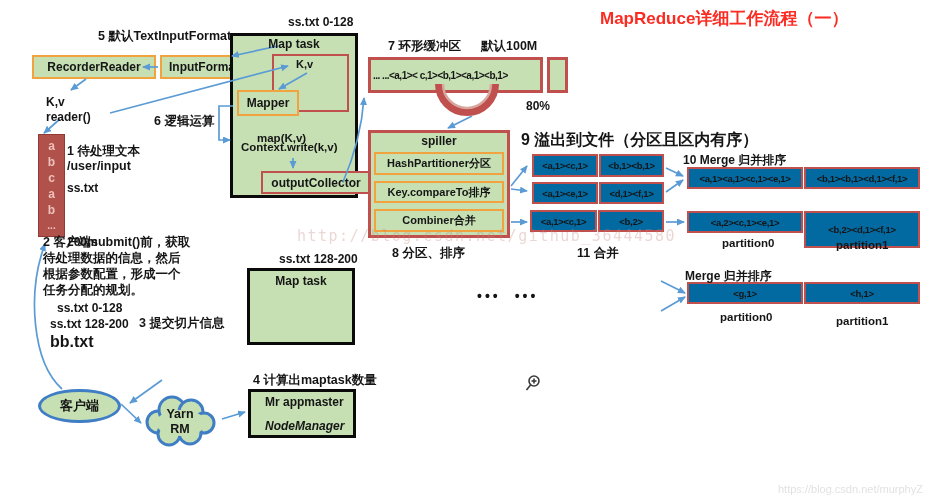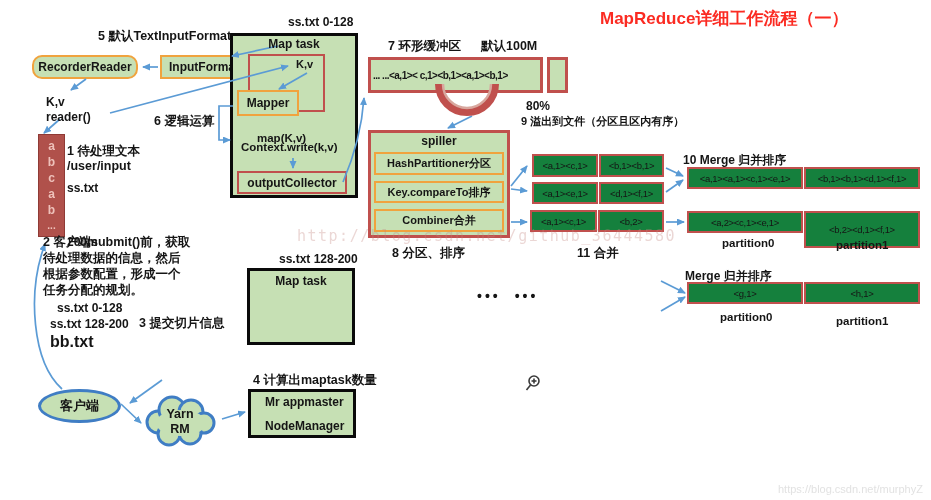--- a/index.html
+++ b/index.html
@@ -2,26 +2,26 @@
 <html><head>
 <meta charset="utf-8">
 <style>
   html,body{margin:0;padding:0;background:#fff;}
   .stage{position:relative;width:931px;height:500px;background:#ffffff;overflow:hidden;
          font-family:"Liberation Sans","DejaVu Sans",sans-serif;color:#151515;}
   .lbl{position:absolute;font-weight:700;font-size:12.5px;white-space:nowrap;z-index:4;}
   .box{position:absolute;background:#c6e0b4;box-sizing:border-box;z-index:2;}
   .cen{display:flex;align-items:center;justify-content:center;font-weight:700;}
   .b-or{border:2.5px solid #f0a33e;}
-  .b-rd{border:2.5px solid #c0504d;}
+  .b-rd{border:2.5px solid #c0504d;margin-left:24px;}
   .b-rd3{border:3px solid #c0504d;}
   .b-bk{border:3px solid #0a0a0a;}
   .b-bl{border:2.5px solid #3f7dc4;}
-  .cell{position:absolute;background:#15803d;border:2.5px solid #c0504d;box-sizing:border-box;
-        display:flex;align-items:center;justify-content:center;font-weight:400;font-size:9.5px;
+  .cell{position:absolute;background:#0369a1;border:2.5px solid #c0504d;box-sizing:border-box;
+        display:flex;align-items:center;justify-content:center;font-weight:700;font-size:9.5px;
         letter-spacing:-0.3px;z-index:2;}
   .title{position:absolute;left:600px;top:7px;font-size:17px;font-weight:700;color:#fb2b22;z-index:4;white-space:nowrap;}
   .arrows{position:absolute;left:0;top:0;z-index:3;pointer-events:none;}
   .wm-center{position:absolute;left:297px;top:227px;z-index:5;font-family:"DejaVu Sans Mono","Liberation Mono",monospace;
              font-size:15px;letter-spacing:1.5px;color:rgba(193,133,128,0.33);white-space:nowrap;}
   .wm-corner{position:absolute;left:778px;top:483px;z-index:5;font-size:11px;color:#e2e2e2;white-space:nowrap;}
   .bar{position:absolute;left:38px;top:134px;width:27px;height:103px;background:#b0514b;
        border:1.5px solid #8f3a35;box-sizing:border-box;z-index:2;text-align:center;
        font-weight:700;font-size:12px;color:#eec1ba;line-height:16px;padding-top:3px;}
   .para div{line-height:16px;}
@@ -54,37 +54,37 @@
     <div>根据参数配置，形成一个</div>
     <div>任务分配的规划。</div>
   </div>
   <div class="lbl" style="left:57px;top:301px;font-size:12px;">ss.txt 0-128</div>
   <div class="lbl" style="left:50px;top:317px;font-size:12px;">ss.txt 128-200</div>
   <div class="lbl" style="left:50px;top:333px;font-size:16px;">bb.txt</div>
   <div class="lbl" style="left:139px;top:315px;">3 提交切片信息</div>
   <div class="lbl" style="left:279px;top:252px;font-size:12px;">ss.txt 128-200</div>
   <div class="lbl" style="left:253px;top:372px;">4 计算出maptask数量</div>
   <div class="lbl" style="left:392px;top:245px;">8 分区、排序</div>
-  <div class="lbl" style="left:521px;top:114px;font-size:11px;text-align:right;">9 溢出到文件（分区且区内有序）</div>
+  <div class="lbl" style="left:521px;top:130px;font-size:16px;text-align:right;">9 溢出到文件（分区且区内有序）</div>
   <div class="lbl" style="left:577px;top:245px;">11 合并</div>
   <div class="lbl" style="left:683px;top:152px;font-size:12px;">10 Merge 归并排序</div>
   <div class="lbl" style="left:526px;top:99px;font-size:12px;">80%</div>
   <div class="lbl" style="left:685px;top:268px;font-size:12px;">Merge 归并排序</div>
 
   <div class="lbl" style="left:722px;top:237px;font-size:11.5px;">partition0</div>
   <div class="lbl" style="left:836px;top:239px;font-size:11.5px;">partition1</div>
   <div class="lbl" style="left:720px;top:311px;font-size:11.5px;">partition0</div>
   <div class="lbl" style="left:836px;top:315px;font-size:11.5px;">partition1</div>
 
   <div class="lbl" style="left:477px;top:288px;font-size:14px;letter-spacing:3px;display:flex;gap:14px;">
     <span>•••</span>
     <span>•••</span>
   </div>
 
-  <div class="box b-or cen" style="left:32px;top:55px;width:106px;height:24px;font-size:12px;border-radius:10px;">RecorderReader</div>
+  <div class="box b-or cen" style="left:32px;top:55px;width:124px;height:24px;font-size:12px;">RecorderReader</div>
   <div class="box b-or cen" style="left:160px;top:55px;width:88px;height:24px;font-size:12px;">InputFormat</div>
   <div class="lbl" style="left:46px;top:95px;font-size:12px;">K,v</div>
   <div class="lbl" style="left:46px;top:110px;font-size:12px;">reader()</div>
 
   <div class="bar">
     <div>a</div>
     <div>b</div>
     <div>c</div>
     <div>a</div>
     <div>b</div>
@@ -130,21 +130,21 @@
 
   <div class="box b-bl cen" style="left:38px;top:389px;width:83px;height:34px;border-radius:50%;border-width:3px;font-size:13px;">客户端</div>
 
   <div class="lbl" style="left:153px;top:407px;width:54px;text-align:center;font-size:12.5px;line-height:15px;">
     <div>Yarn</div>
     <div>RM</div>
   </div>
 
   <div class="box b-bk" style="left:248px;top:389px;width:108px;height:49px;">
     <div class="lbl" style="left:14px;top:3px;font-size:12px;">Mr appmaster</div>
-    <div class="lbl" style="left:14px;top:27px;font-size:12px;">NodeManager</div>
+    <div class="lbl" style="left:14px;top:27px;font-size:12px;font-style:italic;">NodeManager</div>
   </div>
 
   <svg class="arrows" width="931" height="500" viewBox="0 0 931 500">
     <defs>
       <marker id="ah" markerWidth="10" markerHeight="10" refX="7" refY="3.5" orient="auto" markerUnits="userSpaceOnUse">
         <path d="M0,0 L8,3.5 L0,7 Z" fill="#5b9bd5"></path>
       </marker>
     </defs>
     <g stroke="#5b9bd5" stroke-width="1.7" fill="none">
       <line x1="278" y1="46" x2="232" y2="56" marker-end="url(#ah)"></line>

